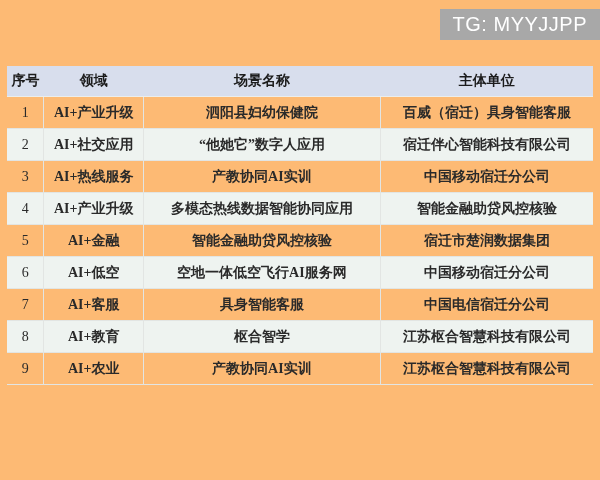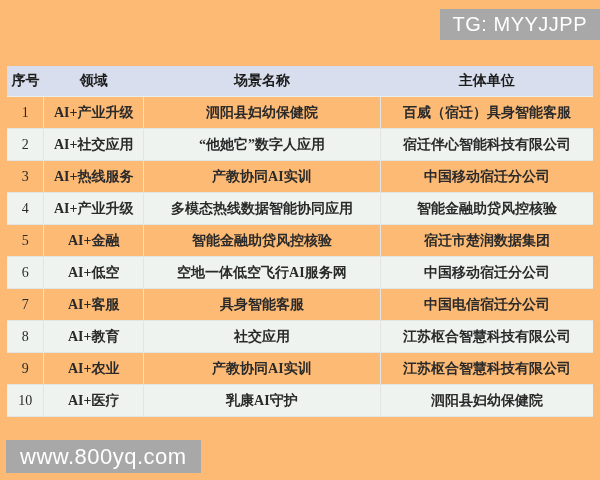--- a/index.html
+++ b/index.html
@@ -150,33 +150,26 @@
         </tr>
         <tr>
           <td>7</td>
           <td>AI+客服</td>
           <td>具身智能客服</td>
           <td>中国电信宿迁分公司</td>
         </tr>
         <tr class="even">
           <td>8</td>
           <td>AI+教育</td>
-          <td>社交应用</td>
+          <td>枢合智学</td>
           <td>江苏枢合智慧科技有限公司</td>
         </tr>
         <tr>
           <td>9</td>
           <td>AI+农业</td>
           <td>产教协同AI实训</td>
           <td>江苏枢合智慧科技有限公司</td>
         </tr>
-        <tr class="even">
-          <td>10</td>
-          <td>AI+医疗</td>
-          <td>乳康AI守护</td>
-          <td>泗阳县妇幼保健院</td>
-        </tr>
       </tbody>
   </table>
 
-  <div class="badge site">www.800yq.com</div>
 
 </div>
 
 </body></html>

